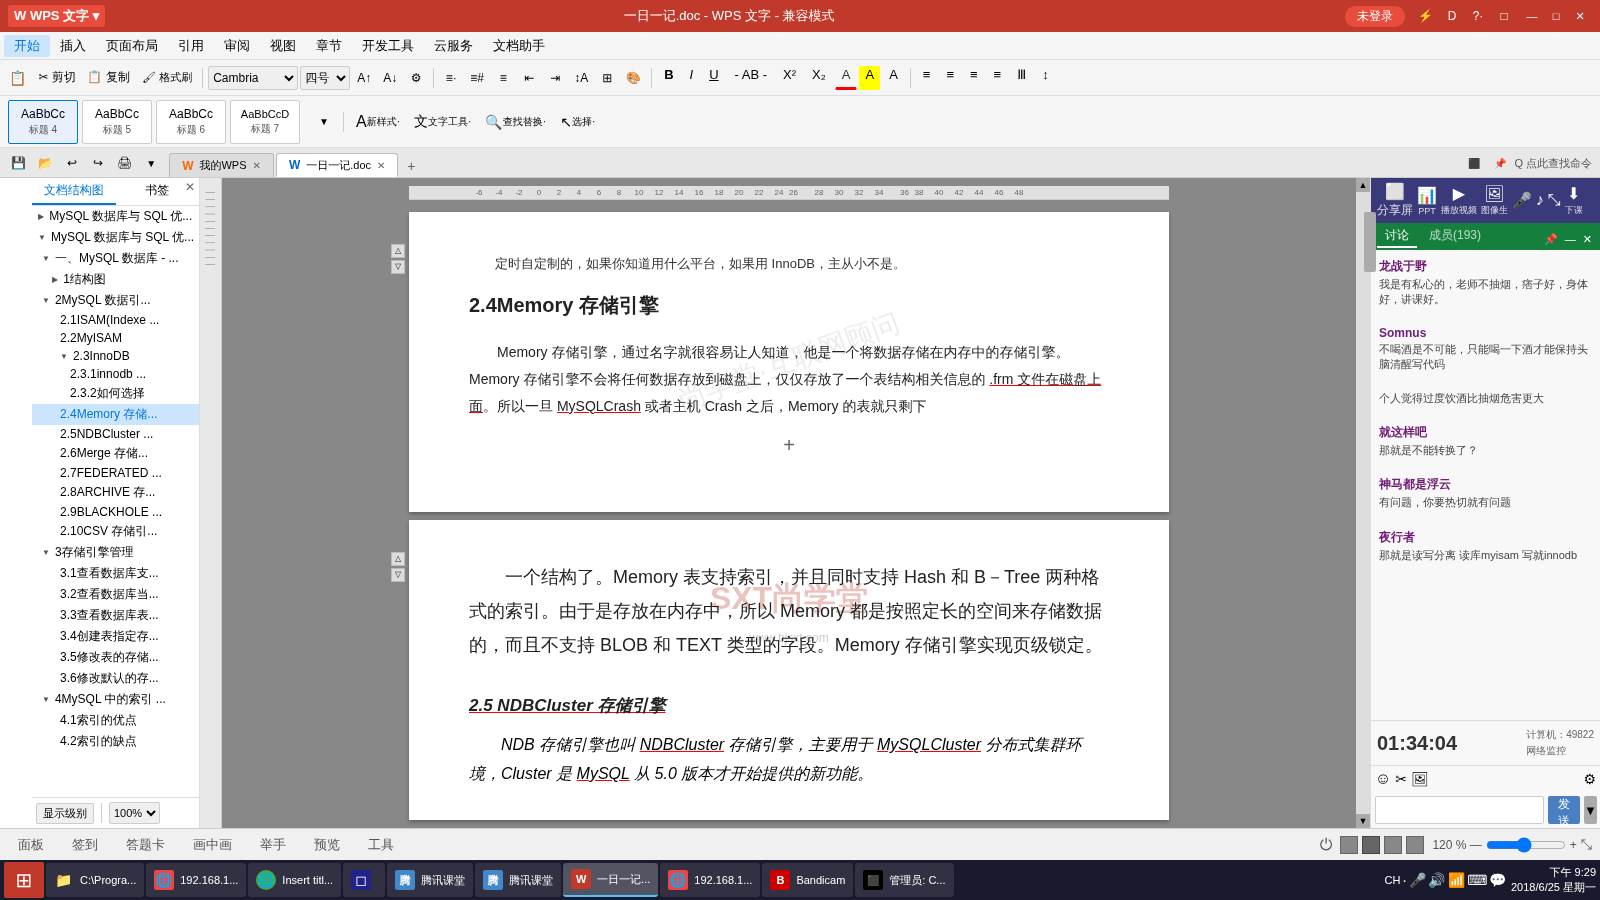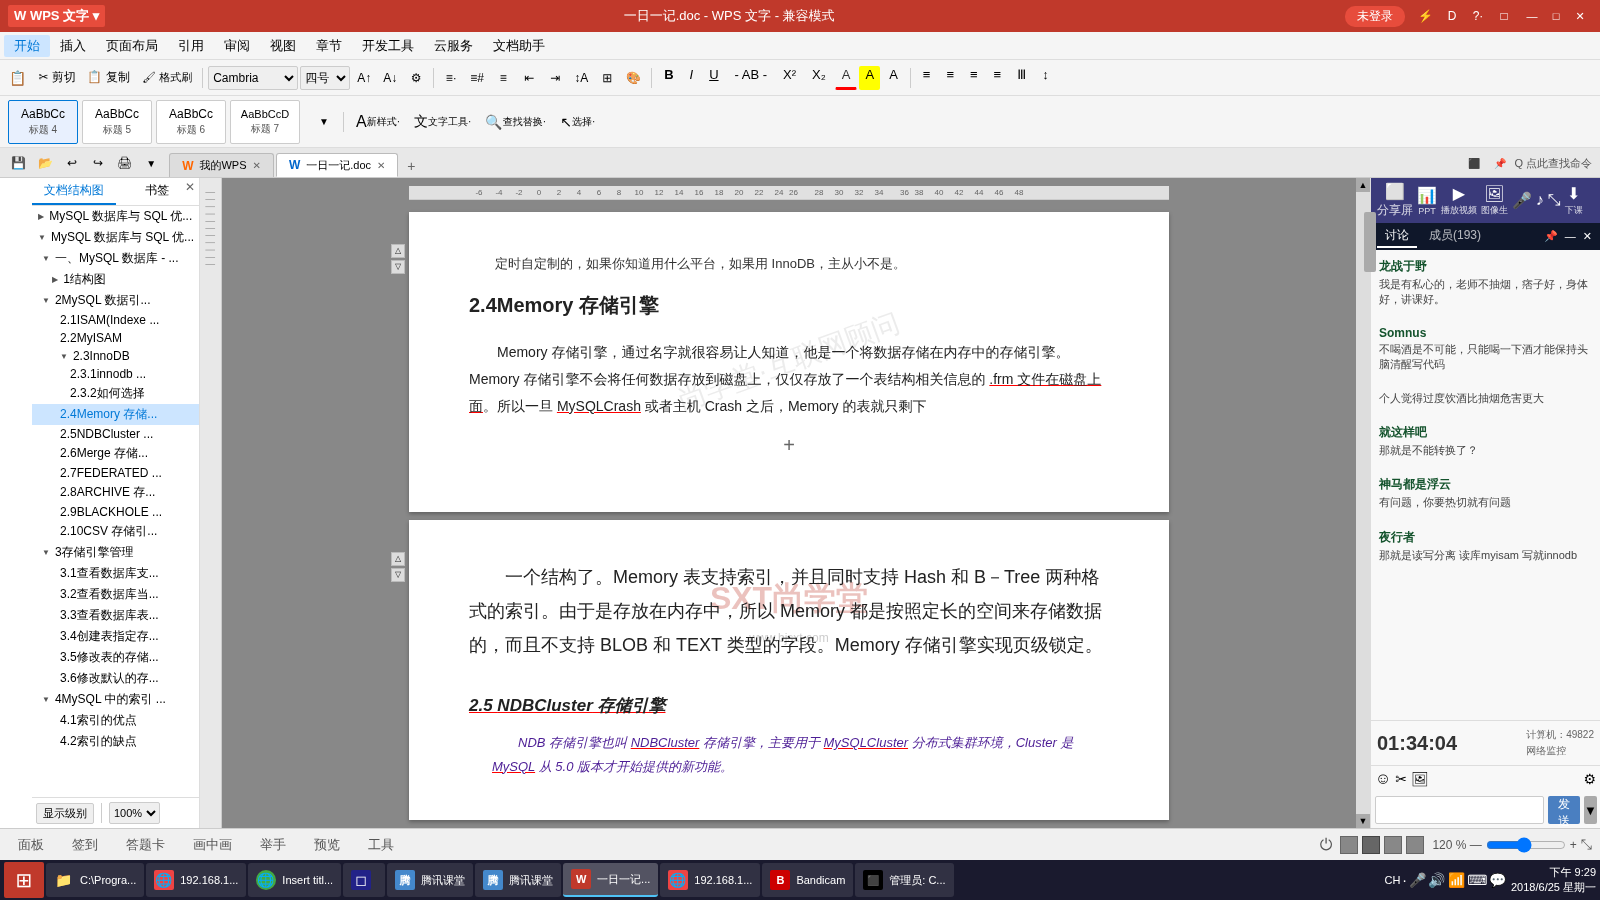--- a/index.html
+++ b/index.html
@@ -62,21 +62,21 @@
     .page-content { position: relative; z-index: 1; }
     .underline-red { text-decoration: underline; text-decoration-color: red; }
     .italic-underline { font-style: italic; text-decoration: underline; text-decoration-color: red; }
 
     
     .right-panel { width: 230px; background: #f8f8f8; border-left: 1px solid #ddd; display: flex; flex-direction: column; flex-shrink: 0; }
     .rp-tab { padding: 2px 8px; cursor: pointer; font-size: 12px; border-bottom: 2px solid transparent; }
     .rp-tab.active { border-bottom-color: white; }
     .rp-chat-list { flex: 1; overflow-y: auto; padding: 4px; }
     .chat-item { margin-bottom: 10px; padding: 4px; }
-    .chat-name { font-size: 12px; font-weight: bold; color: #14532d; margin-bottom: 2px; cursor: pointer; }
+    .chat-name { font-size: 12px; font-weight: bold; color: #701a75; margin-bottom: 2px; cursor: pointer; }
     .chat-msg { font-size: 11px; color: #444; line-height: 1.4; }
     .rp-input { flex: 1; height: 28px; border: 1px solid #ccc; border-radius: 2px; padding: 0 6px; font-size: 12px; }
     .rp-send-btn { height: 28px; padding: 0 10px; background: #4a7fc1; color: white; border: none; border-radius: 2px; cursor: pointer; font-size: 12px; }
 
     
     .left-margin { width: 24px; background: #e8e8e8; border-right: 1px solid #ccc; display: flex; flex-direction: column; align-items: center; padding-top: 4px; font-size: 9px; color: #888; }
 
     
     .taskbar { height: 40px; background: #1a1a2e; display: flex; align-items: center; padding: 0 4px; flex-shrink: 0; gap: 2px; }
     .taskbar-start { width: 40px; height: 36px; background: #c0392b; display: flex; align-items: center; justify-content: center; cursor: pointer; border-radius: 2px; }
@@ -340,21 +340,21 @@
 
       <div style="position:absolute;top:30%;left:50%;transform:translate(-50%,-50%);text-align:center;z-index:0;pointer-events:none;opacity:0.3;">
         <div style="font-size:32px;font-weight:bold;color:#c0392b;">SXT尚学堂</div>
         <div style="font-size:12px;color:#555;">www.bjsxt.com</div>
       </div>
       <div class="page-content">
         <p style="text-indent:2em;line-height:1.9;font-size:18px;margin-bottom:28px;">一个结构了。Memory 表支持索引，并且同时支持 Hash 和 B－Tree 两种格式的索引。由于是存放在内存中，所以 Memory 都是按照定长的空间来存储数据的，而且不支持 BLOB 和 TEXT 类型的字段。Memory 存储引擎实现页级锁定。</p>
         <h3 style="font-size:17px;font-style:italic;font-weight:bold;text-decoration:underline;text-decoration-color:red;margin-bottom:10px;">
           2.5 <span style="text-decoration:underline;text-decoration-color:red;">NDBCluster</span> 存储引擎
         </h3>
-        <p style="text-indent:2em;font-style:italic;font-size:13px;line-height:1.8;color:#4c1d95;margin-left:23px;">
+        <p style="text-indent:2em;font-style:italic;font-size:16px;line-height:1.8;color:#000000;">
           NDB 存储引擎也叫 <span class="italic-underline">NDBCluster</span> 存储引擎，主要用于 <span class="italic-underline">MySQLCluster</span> 分布式集群环境，Cluster 是 <span class="italic-underline">MySQL</span> 从 5.0 版本才开始提供的新功能。
         </p>
       </div>
 
       <div style="position:absolute;left:-18px;top:32px;display:flex;flex-direction:column;gap:2px;">
         <div style="width:14px;height:14px;background:#ddd;border:1px solid #bbb;display:flex;align-items:center;justify-content:center;cursor:pointer;font-size:8px;">△</div>
         <div style="width:14px;height:14px;background:#ddd;border:1px solid #bbb;display:flex;align-items:center;justify-content:center;cursor:pointer;font-size:8px;">▽</div>
       </div>
     </div>
   </div>
@@ -397,21 +397,21 @@
       <div style="display:flex;flex-direction:column;align-items:center;gap:1px;cursor:pointer;">
         <span style="font-size:16px;color:white;">⤡</span>
         <span style="font-size:9px;color:rgba(255,255,255,0.8);"></span>
       </div>
       <div style="display:flex;flex-direction:column;align-items:center;gap:1px;cursor:pointer;">
         <span style="font-size:16px;color:white;">⬇</span>
         <span style="font-size:9px;color:rgba(255,255,255,0.8);">下课</span>
       </div>
     </div>
 
-    <div style="background:#0f172a;display:flex;align-items:center;padding:2px 6px;justify-content:space-between;">
+    <div style="background:#15803d;display:flex;align-items:flex-end;padding:2px 6px;justify-content:space-between;">
       <div style="display:flex;gap:4px;">
         <div class="rp-tab active" style="color:white;">讨论</div>
         <div class="rp-tab" style="color:rgba(255,255,255,0.7);">成员(193)</div>
       </div>
       <div style="display:flex;gap:3px;">
         <div style="color:white;cursor:pointer;font-size:11px;padding:2px;">📌</div>
         <div style="color:white;cursor:pointer;font-size:11px;padding:2px;">—</div>
         <div style="color:white;cursor:pointer;font-size:11px;padding:2px;">✕</div>
       </div>
     </div>

